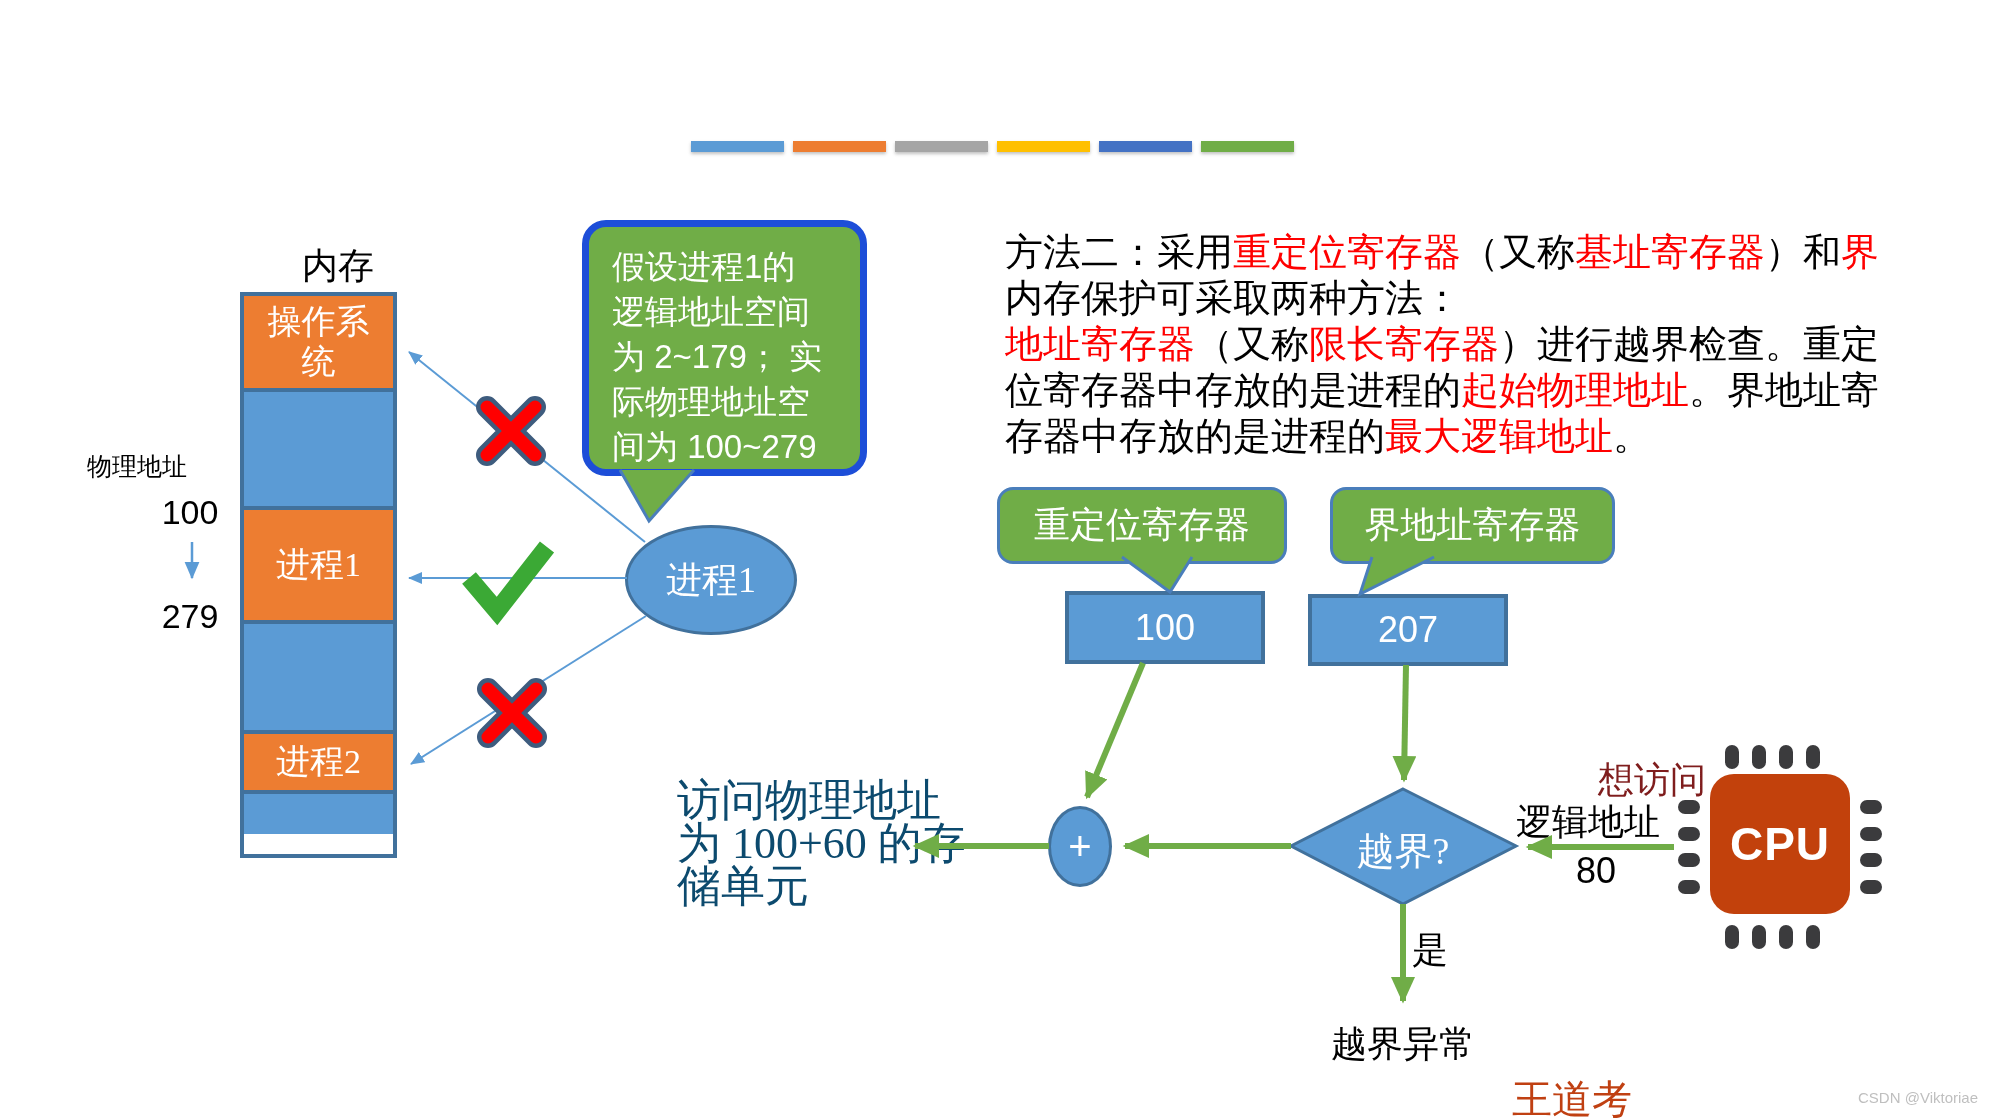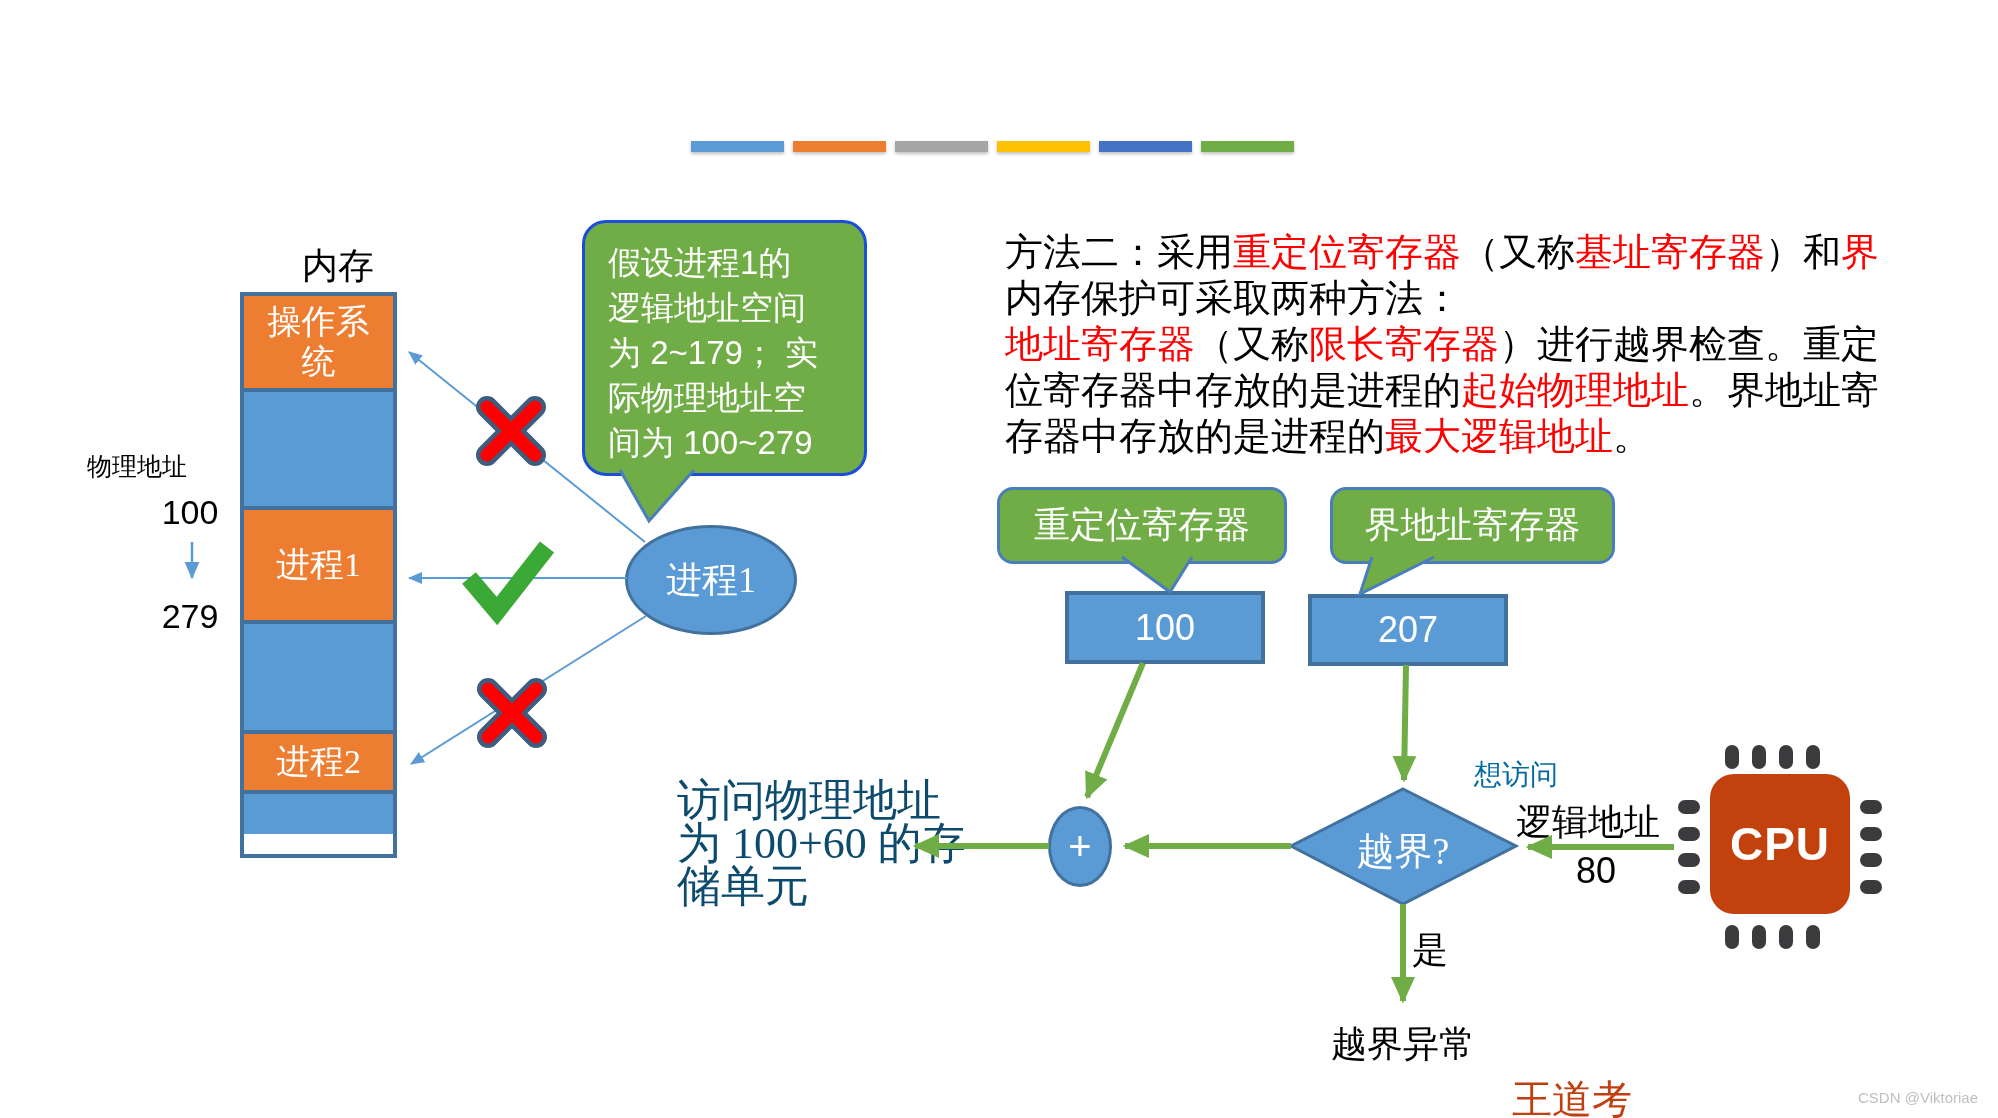--- a/index.html
+++ b/index.html
@@ -21,21 +21,21 @@
              display:flex;flex-direction:column;justify-content:center;line-height:40px;}
   .mem-block + .mem-block{border-top:4px solid #41719C;}
   .mem-block.orange{background:#ED7D31;}
   .mem-block.blue{background:#5B9BD5;}
 
   .phys-label{left:87px;top:450px;font-size:25px;color:#000;}
   .addr-start{left:148px;top:493px;width:84px;text-align:center;font-size:34px;color:#000;}
   .addr-end{left:148px;top:597px;width:84px;text-align:center;font-size:34px;color:#000;}
 
   .callout{left:582px;top:220px;width:285px;height:256px;box-sizing:border-box;
-           background:#70AD47;border:3px solid #1d4ed8;border-radius:24px;
+           background:#70AD47;border:7px solid #1d4ed8;border-radius:24px;
            padding:17px 8px 0 23px;color:#fff;font-size:33px;line-height:45px;
            font-family:"Liberation Sans","DejaVu Sans",sans-serif;}
 
   .ellipse{left:625px;top:525px;width:172px;height:110px;box-sizing:border-box;background:#5B9BD5;
            border:3px solid #41719C;border-radius:50%;color:#fff;font-size:36px;
            text-align:center;line-height:104px;}
 
   .method{left:1005px;top:229px;width:900px;font-size:38px;line-height:46px;color:#000;}
   .method .red{color:#FF0000;}
   .method .blk{color:#000;}
@@ -55,21 +55,21 @@
                border:3px solid #41719C;border-radius:50%;color:#fff;font-size:40px;
                text-align:center;line-height:75px;z-index:4;
                font-family:"Liberation Sans","DejaVu Sans",sans-serif;}
 
   .diamond-label{left:1320px;top:826px;width:166px;text-align:center;font-size:38px;color:#fff;z-index:6;}
   .yes-label{left:1412px;top:926px;font-size:36px;color:#000;}
   .exception-label{left:1318px;top:1020px;width:170px;text-align:center;font-size:36px;color:#000;}
 
   .result-note{left:677px;top:779px;font-size:44px;line-height:43px;color:#0c4a6e;}
 
-  .want-label{left:1474px;top:756px;font-size:28px;color:#0369a1;}
+  .want-label{left:1598px;top:756px;font-size:36px;color:#7f1d1d;}
   .logical-label{left:1516px;top:798px;font-size:36px;color:#000;}
   .logical-value{left:1556px;top:850px;width:80px;text-align:center;font-size:36px;color:#000;
                  font-family:"Liberation Sans","DejaVu Sans",sans-serif;}
 
   .cpu{left:1672px;top:741px;width:212px;height:212px;}
   .cpu-body{position:absolute;left:38px;top:33px;width:140px;height:140px;background:#c2410c;
             border-radius:24px;color:#fff;font-weight:bold;font-size:46px;text-align:center;
             line-height:140px;font-family:"Liberation Sans","DejaVu Sans",sans-serif;
             letter-spacing:1px;}
   .pin{position:absolute;background:#3B3B3D;border-radius:7px;}

